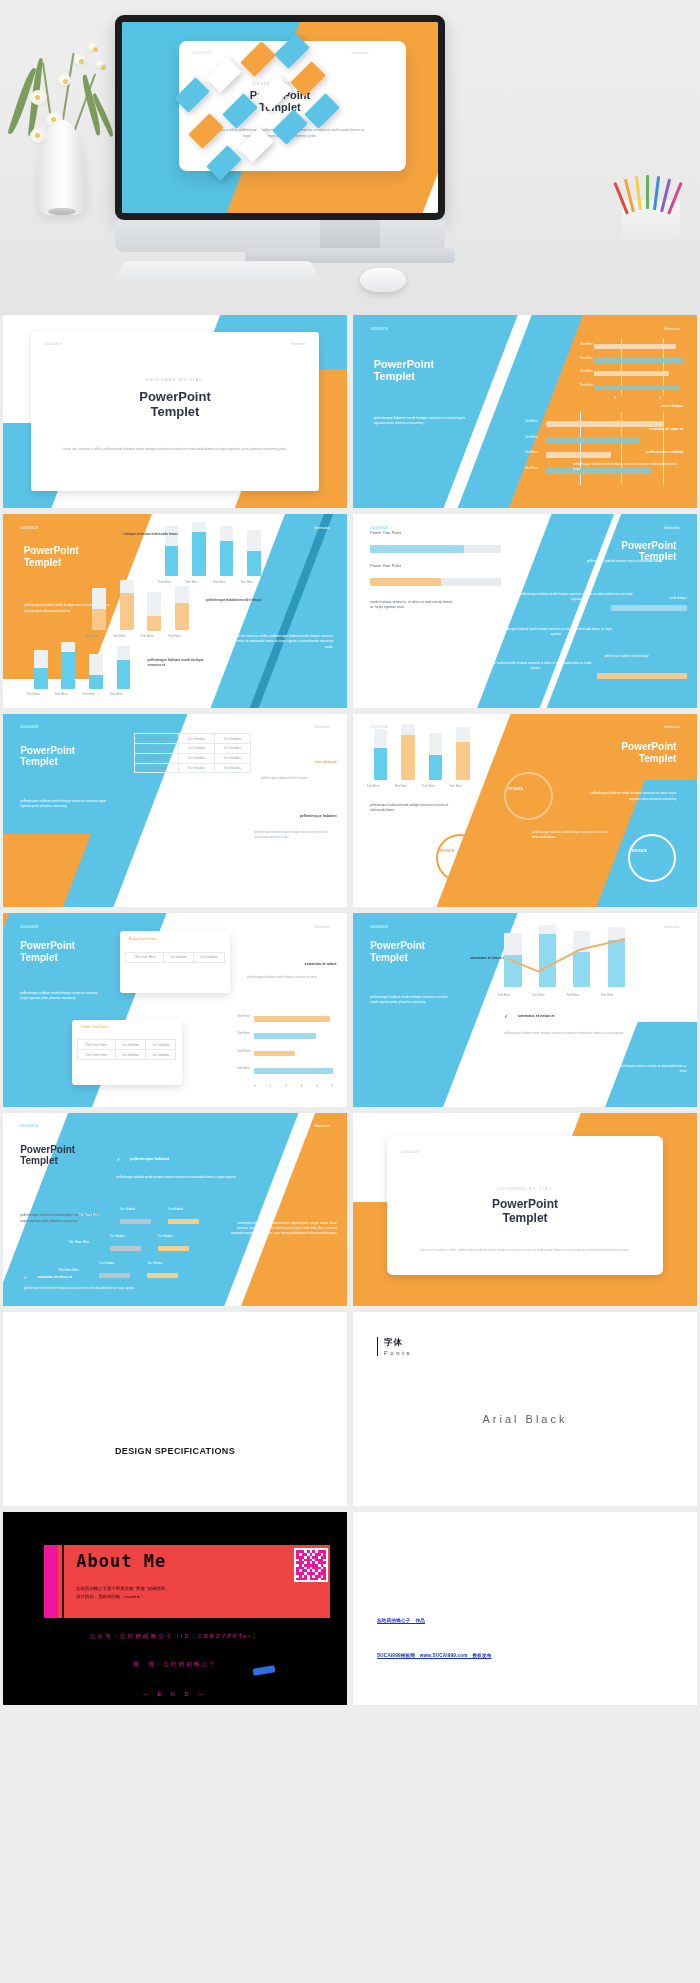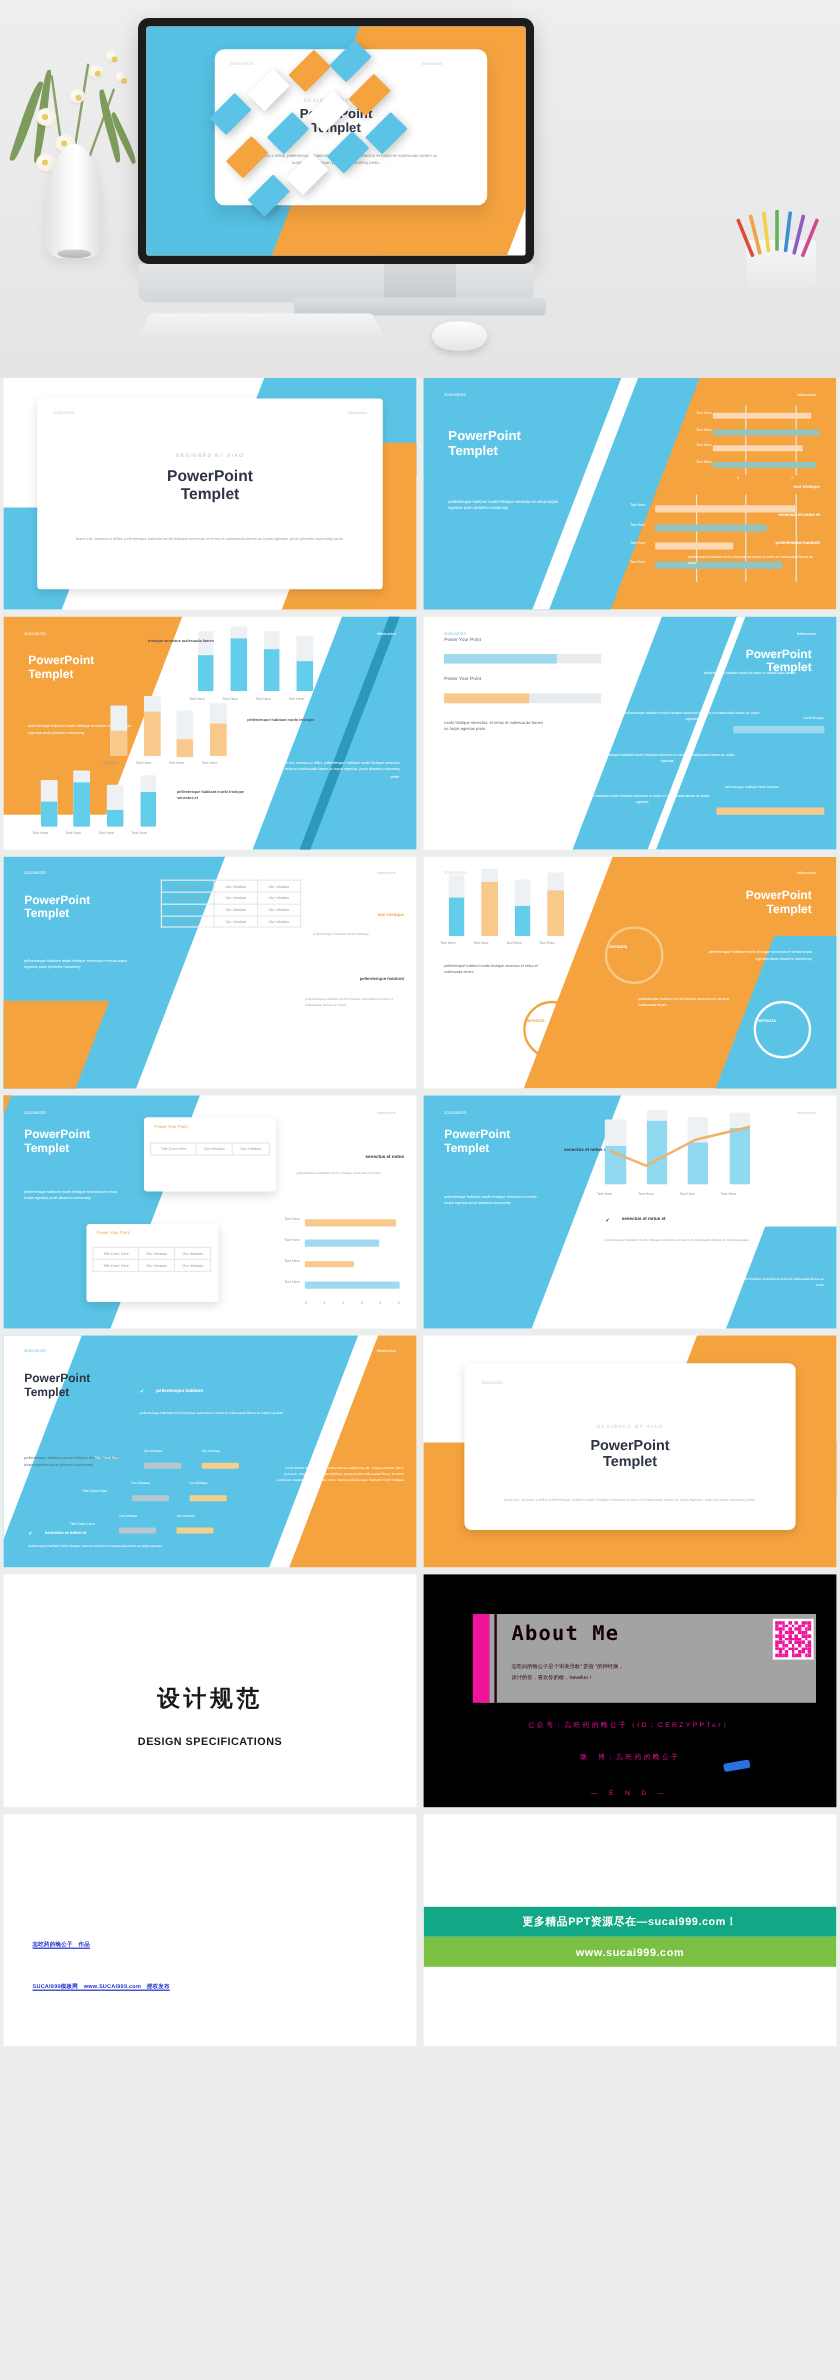--- a/index.html
+++ b/index.html
@@ -78,21 +78,21 @@
   .panel-en { position:absolute; left:0; right:0; top:69%; text-align:center; font-size:9px; font-weight:bold; color:#16181c; letter-spacing:.4px; }
   .sect-head { position:absolute; left:7%; top:13%; padding-left:6px; border-left:1.6px solid #16181c; }
   .sect-cn { font-size:8.5px; font-weight:bold; color:#16181c; letter-spacing:1px; }
   .sect-en { font-size:6px; color:#3a3f46; letter-spacing:2.6px; margin-top:1px; }
   .font-sample { position:absolute; left:0; right:0; top:52%; text-align:center; font-size:11px; color:#5c6269; letter-spacing:3px; }
   .swatches { position:absolute; left:7%; right:7%; top:62%; display:flex; justify-content:space-between; }
   .sw { width:30px; height:30px; border-radius:50%; }
 
   
   .about { position:relative; width:100%; aspect-ratio:345/194; background:#000000; overflow:hidden; }
-  .am-band { position:absolute; left:14%; top:17%; right:5%; height:38%; background:#a3a3a3; }
+  .am-band { position:absolute; left:14%; top:17%; right:5%; height:38%; background:#ef4444; }
   .am-band:before { content:""; position:absolute; left:-2.5%; top:0; width:5%; height:100%; background:#f0139b; }
   .am-band:after { content:""; position:absolute; left:4%; top:0; width:1.3px; height:100%; background:#2a0018; }
   .am-title { position:absolute; left:9%; top:9%; font-size:17px; font-weight:bold; color:#120008; letter-spacing:1px; font-family:"DejaVu Sans Mono", monospace; }
   .am-desc { position:absolute; left:9%; top:55%; right:6%; font-size:4.4px; color:#2b0016; line-height:1.9; }
   .am-line { position:absolute; left:0; right:0; font-size:5.6px; color:#f0139b; text-align:center; letter-spacing:2px; }
   .am-qr { position:absolute; right:5.5%; top:19%; width:34px; height:34px; background:#fff; padding:2px; }
   .qr-grid { width:100%; height:100%; display:grid; grid-template-columns:repeat(11,1fr); grid-template-rows:repeat(11,1fr); }
   .qr-grid i { background:#f0139b; }
   .am-pen { position:absolute; right:21%; bottom:16%; width:22px; height:7px; background:#2b6fe0; border-radius:2px; transform:rotate(-10deg); }
   .am-end { position:absolute; left:0; right:0; bottom:4%; text-align:center; font-size:5.6px; color:#f0139b; letter-spacing:4px; }
@@ -603,24 +603,30 @@
       <div class="date c-grey" style="left:14%;top:19%;">2020/08/28</div>
       <div style="position:absolute;left:0;right:0;top:38%;text-align:center;font-size:4px;color:#c4c9ce;letter-spacing:1.1px;">DESIGNED BY XIAO</div>
       <div class="h1" style="position:absolute;left:0;right:0;top:44%;text-align:center;font-size:12px;color:#2f3544;">
         <span>PowerPoint</span><br>
         <span>Templet</span>
       </div>
       <div class="body-s" style="position:absolute;left:17%;right:17%;top:70%;text-align:center;font-size:3.1px;color:#b3b9bf;">fusce est. vivamus a tellus. pellentesque habitant morbi tristique senectus et netus et malesuada fames ac turpis egestas. proin pharetra nonummy pede.</div>
     </div>
 
     <div class="panel">
-      <div class="panel-cn">设计规范</div>
       <div class="panel-en">DESIGN SPECIFICATIONS</div>
     </div>
 
+    <div class="panel">
+      <div class="sect-head">
+        <div class="sect-cn">字体</div>
+        <div class="sect-en">Fonts</div>
+      </div>
+      <div class="font-sample">Arial Black</div>
+    </div>
 
 
     <div class="about">
       <div class="am-band">
         <div class="am-title">About Me</div>
         <div class="am-desc">
           <span>忘吃药的晚公子是个审美没敢" 赏值 "的神经病，</span><br>
           <span>设计的你，喜欢你的敢，havefun !</span>
         </div>
       </div>
@@ -753,23 +759,15 @@
       <div class="am-line" style="top:77%;">微　博：忘吃药的晚公子</div>
       <div class="am-pen"></div>
       <div class="am-end">— E N D —</div>
     </div>
 
     <div class="foot">
       <a class="link" href="#" style="left:7%;top:55%;">忘吃药的晚公子　作品</a>
       <a class="link" href="#" style="left:7%;top:73%;">SUCAI999模板网　www.SUCAI999.com　授权发布</a>
     </div>
 
-    <div class="foot">
-      <div class="promo-teal">
-        <span class="promo-t">更多精品PPT资源尽在—sucai999.com！</span>
-      </div>
-      <div class="promo-green">
-        <span class="promo-g">www.sucai999.com</span>
-      </div>
-    </div>
 
   </div>
 </div>
 
 </body></html>

